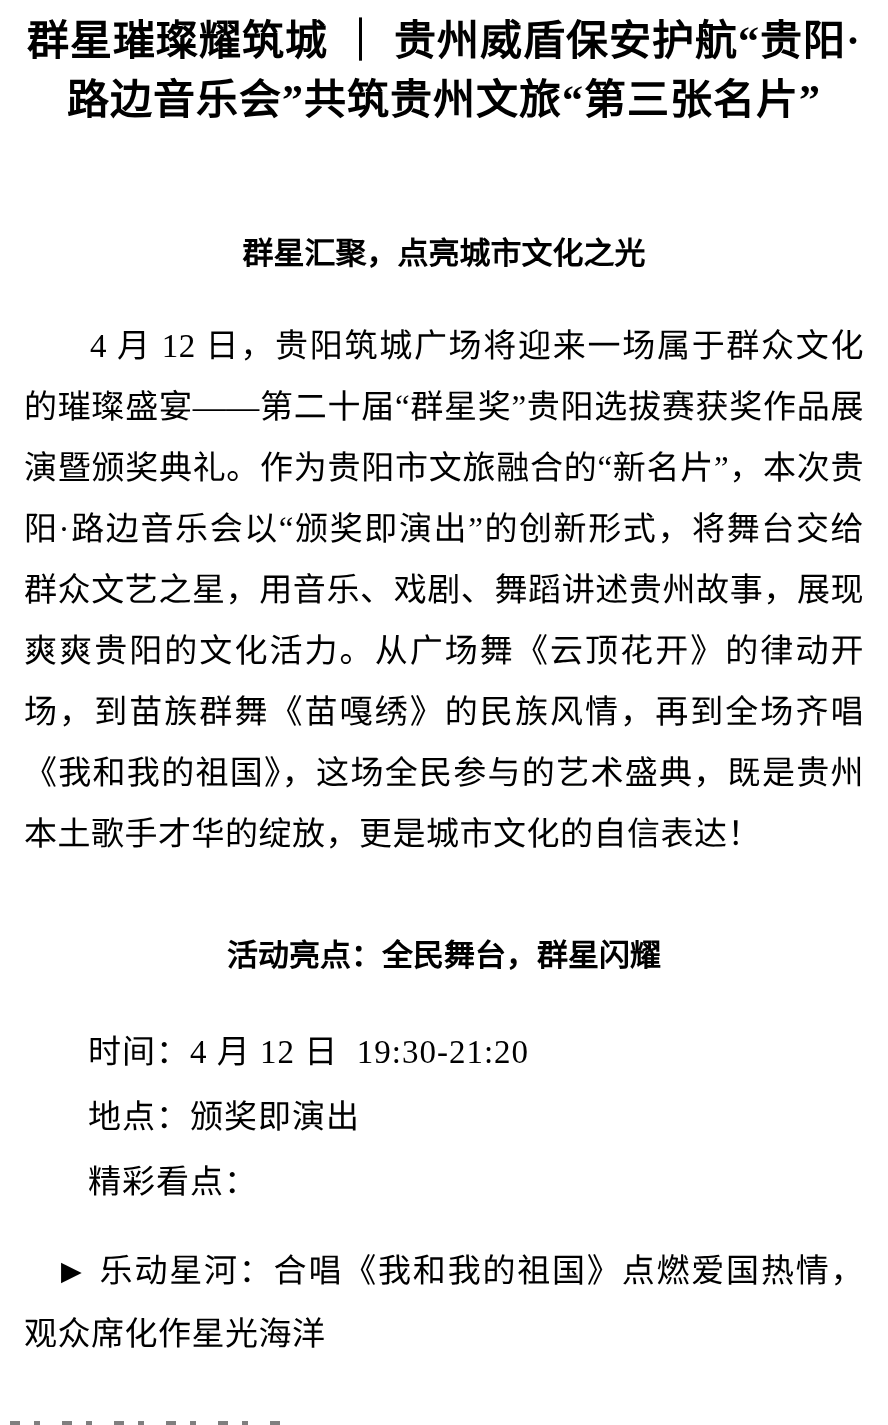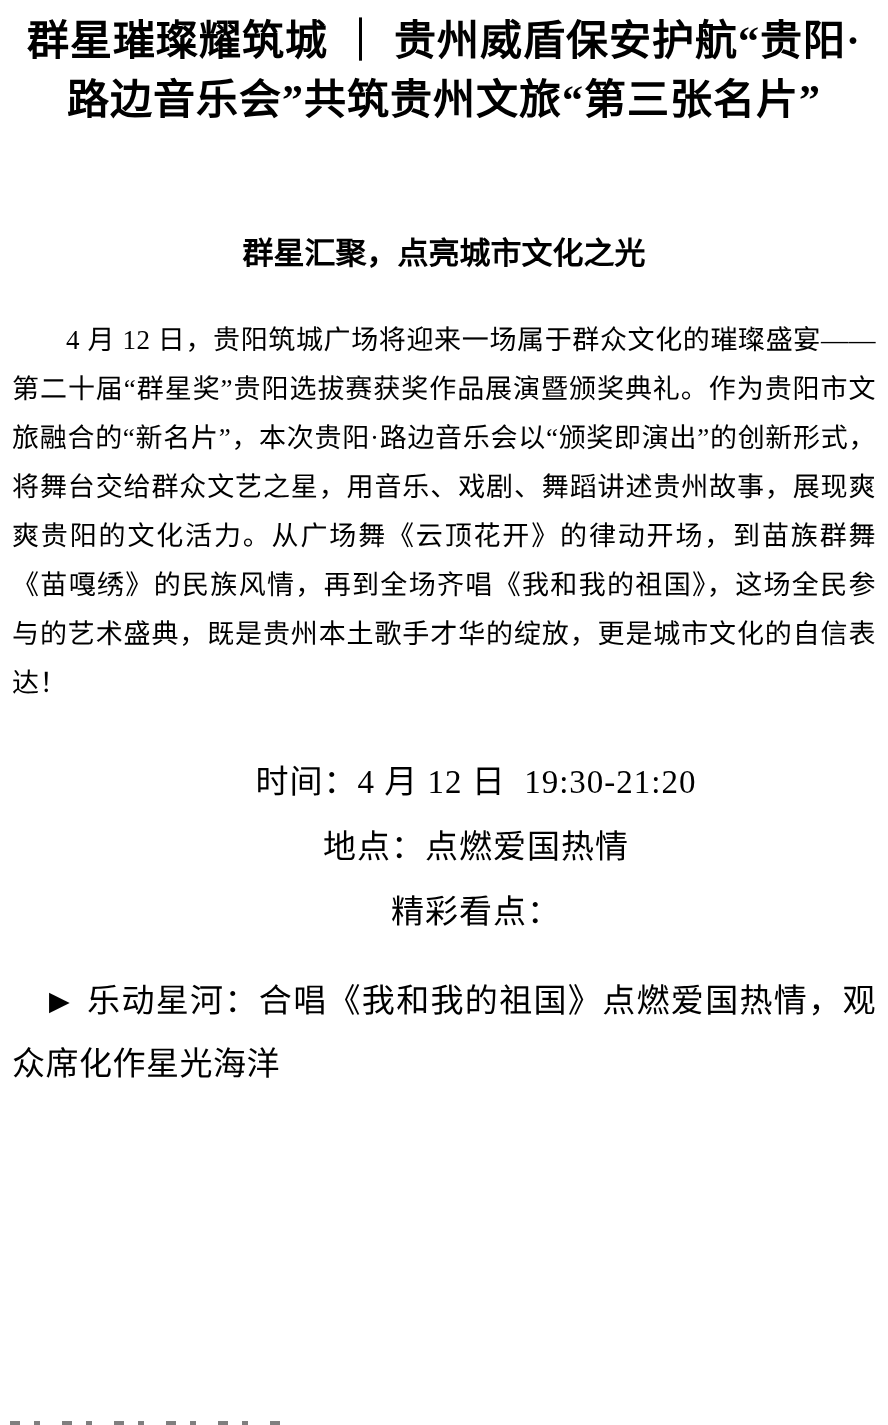--- a/index.html
+++ b/index.html
@@ -5,21 +5,21 @@
   html, body {
     margin: 0;
     padding: 0;
     background: #ffffff;
   }
   .page {
     position: relative;
     width: 888px;
     height: 1425px;
     margin: 0 auto;
-    padding: 12px 12px 0;
+    padding: 12px 24px 0;
     box-sizing: border-box;
     overflow: hidden;
     background: #ffffff;
     color: #000000;
     font-family: "Liberation Serif", "DejaVu Serif", serif;
   }
   .doc-title {
     margin: 0;
     font-size: 42px;
     line-height: 59px;
@@ -31,37 +31,36 @@
     font-size: 31px;
     line-height: 44px;
     font-weight: bold;
     text-align: center;
     margin: 16px;
   }
   .heading-intro   { margin-top: 102px; }
   .heading-highlights { margin-top: 69px; }
   .body-paragraph {
     margin: 40px 0 0;
-    font-size: 27px;
-    line-height: 49px;
+    font-size: 33px;
+    line-height: 61px;
     text-align: justify;
     text-indent: 2em;
     letter-spacing: 0.5px;
   }
   .event-details {
     margin-top: 42px;
   }
   .event-detail {
     margin: 0;
     font-size: 33px;
     line-height: 65px;
     padding-left: 64px;
     white-space: pre-wrap;
     letter-spacing: 1px;
-    text-align: center;
   }
   .highlight-bullet {
     margin: 26px 0 0;
     font-size: 33px;
     line-height: 61px;
     text-align: justify;
     text-indent: 37px;
     letter-spacing: 0.5px;
   }
   .bullet-marker {
@@ -87,24 +86,25 @@
 <body>
 
 <div class="page">
 
   <h1 class="doc-title">群星璀璨耀筑城 ｜ 贵州威盾保安护航“贵阳·路边音乐会”共筑贵州文旅“第三张名片”</h1>
 
   <h2 class="section-heading heading-intro">群星汇聚，点亮城市文化之光</h2>
 
   <p class="body-paragraph">4 月 12 日，贵阳筑城广场将迎来一场属于群众文化的璀璨盛宴——第二十届“群星奖”贵阳选拔赛获奖作品展演暨颁奖典礼。作为贵阳市文旅融合的“新名片”，本次贵阳·路边音乐会以“颁奖即演出”的创新形式，将舞台交给群众文艺之星，用音乐、戏剧、舞蹈讲述贵州故事，展现爽爽贵阳的文化活力。从广场舞《云顶花开》的律动开场，到苗族群舞《苗嘎绣》的民族风情，再到全场齐唱《我和我的祖国》，这场全民参与的艺术盛典，既是贵州本土歌手才华的绽放，更是城市文化的自信表达！</p>
 
+  <h2 class="section-heading heading-highlights">活动亮点：全民舞台，群星闪耀</h2>
 
   <div class="event-details">
     <p class="event-detail">时间：4 月 12 日  19:30-21:20</p>
-    <p class="event-detail">地点：点燃爱国热情</p>
+    <p class="event-detail">地点：颁奖即演出</p>
     <p class="event-detail">精彩看点：</p>
   </div>
 
   <p class="highlight-bullet">
     <span class="bullet-marker">▶</span><span>乐动星河：合唱《我和我的祖国》点燃爱国热情，观众席化作星光海洋</span>
   </p>
 
   <div class="clipped-next-line"></div>
 
 </div>

